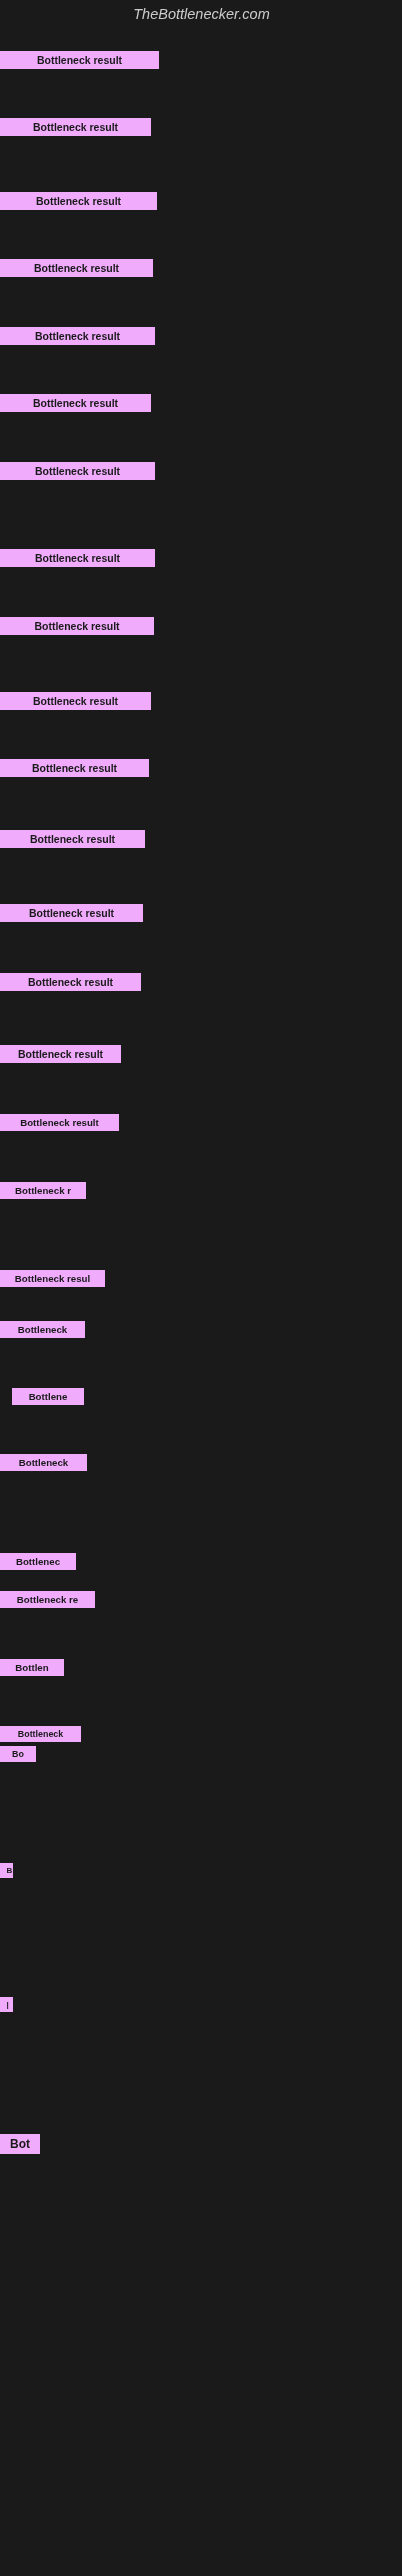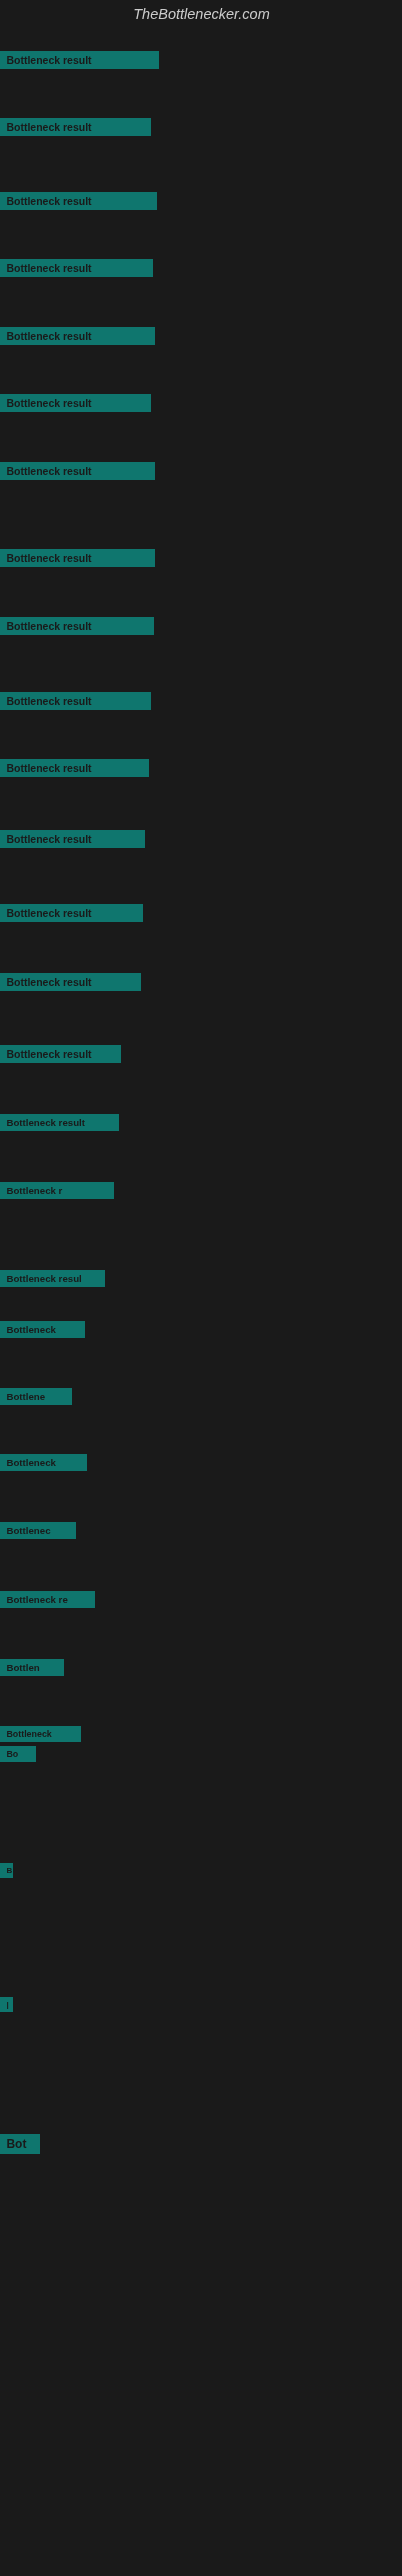--- a/index.html
+++ b/index.html
@@ -24,28 +24,29 @@
       font-weight: normal;
       font-style: italic;
     }
 
     .bottleneck-item {
       position: absolute;
       left: 0;
     }
 
     .bottleneck-label {
-      background-color: #0f766e;
+      background-color: #f0abfc;
       color: #1a1a1a;
       font-size: 10.5px;
       font-weight: bold;
       padding: 3.2px 6.4px;
       display: inline-block;
       white-space: nowrap;
       overflow: hidden;
+      text-align: center;
     }
   </style>
 </head>
 <body>
 
 <div class="site-title">TheBottlenecker.com</div>
 
 <div id="items-container" style="position:relative; width:403px; height:2560px;">
 <div class="bottleneck-item" style="top: 22px; left: 0px;"><span class="bottleneck-label" style="width: 159px; font-size: 10.5px;">Bottleneck result</span></div>
     <div class="bottleneck-item" style="top: 89px; left: 0px;"><span class="bottleneck-label" style="width: 151px; font-size: 10.5px;">Bottleneck result</span></div>
@@ -56,26 +57,26 @@
     <div class="bottleneck-item" style="top: 433px; left: 0px;"><span class="bottleneck-label" style="width: 155px; font-size: 10.5px;">Bottleneck result</span></div>
     <div class="bottleneck-item" style="top: 520px; left: 0px;"><span class="bottleneck-label" style="width: 155px; font-size: 10.5px;">Bottleneck result</span></div>
     <div class="bottleneck-item" style="top: 588px; left: 0px;"><span class="bottleneck-label" style="width: 154px; font-size: 10.5px;">Bottleneck result</span></div>
     <div class="bottleneck-item" style="top: 663px; left: 0px;"><span class="bottleneck-label" style="width: 151px; font-size: 10.5px;">Bottleneck result</span></div>
     <div class="bottleneck-item" style="top: 730px; left: 0px;"><span class="bottleneck-label" style="width: 149px; font-size: 10.5px;">Bottleneck result</span></div>
     <div class="bottleneck-item" style="top: 801px; left: 0px;"><span class="bottleneck-label" style="width: 145px; font-size: 10.5px;">Bottleneck result</span></div>
     <div class="bottleneck-item" style="top: 875px; left: 0px;"><span class="bottleneck-label" style="width: 143px; font-size: 10.5px;">Bottleneck result</span></div>
     <div class="bottleneck-item" style="top: 944px; left: 0px;"><span class="bottleneck-label" style="width: 141px; font-size: 10.5px;">Bottleneck result</span></div>
     <div class="bottleneck-item" style="top: 1016px; left: 0px;"><span class="bottleneck-label" style="width: 121px; font-size: 10.5px;">Bottleneck result</span></div>
     <div class="bottleneck-item" style="top: 1085px; left: 0px;"><span class="bottleneck-label" style="width: 119px; font-size: 9.7px;">Bottleneck result</span></div>
-    <div class="bottleneck-item" style="top: 1153px; left: 0px;"><span class="bottleneck-label" style="width: 114px; font-size: 9.7px;">Bottleneck r</span></div>
+    <div class="bottleneck-item" style="top: 1153px; left: 0px;"><span class="bottleneck-label" style="width: 86px; font-size: 9.7px;">Bottleneck r</span></div>
     <div class="bottleneck-item" style="top: 1222px; left: 0px;"><span class="bottleneck-label" style="width: 105px; font-size: 9.7px; margin-top: 19px;">Bottleneck resul</span></div>
     <div class="bottleneck-item" style="top: 1292px; left: 0px;"><span class="bottleneck-label" style="width: 85px; font-size: 9.7px;">Bottleneck</span></div>
-    <div class="bottleneck-item" style="top: 1359px; left: 0px;"><span class="bottleneck-label" style="width: 72px; font-size: 9.7px;">Bottlene</span></div>
+    <div class="bottleneck-item" style="top: 1359px; left: 12px;"><span class="bottleneck-label" style="width: 72px; font-size: 9.7px;">Bottlene</span></div>
     <div class="bottleneck-item" style="top: 1425px; left: 0px;"><span class="bottleneck-label" style="width: 87px; font-size: 9.7px;">Bottleneck</span></div>
-    <div class="bottleneck-item" style="top: 1493px; left: 0px;"><span class="bottleneck-label" style="width: 76px; font-size: 9.7px;">Bottlenec</span></div>
+    <div class="bottleneck-item" style="top: 1493px; left: 0px;"><span class="bottleneck-label" style="width: 76px; font-size: 9.7px; margin-top: 31px;">Bottlenec</span></div>
     <div class="bottleneck-item" style="top: 1562px; left: 0px;"><span class="bottleneck-label" style="width: 95px; font-size: 9.7px;">Bottleneck re</span></div>
     <div class="bottleneck-item" style="top: 1630px; left: 0px;"><span class="bottleneck-label" style="width: 64px; font-size: 9.7px;">Bottlen</span></div>
     <div class="bottleneck-item" style="top: 1697px; left: 0px;"><span class="bottleneck-label" style="width: 81px; font-size: 8.9px;">Bottleneck</span></div>
     <div class="bottleneck-item" style="top: 1717px; left: 0px;"><span class="bottleneck-label" style="width: 36px; font-size: 8.9px;">Bo</span></div>
     <div class="bottleneck-item" style="top: 1834px; left: 0px;"><span class="bottleneck-label" style="width: 9.7px; font-size: 8px;">B</span></div>
     <div class="bottleneck-item" style="top: 1968px; left: 0px;"><span class="bottleneck-label" style="width: 4.8px; font-size: 8px;">|</span></div>
     <div class="bottleneck-item" style="top: 2105px; left: 0px;"><span class="bottleneck-label" style="width: 40px; font-size: 12px;">Bot</span></div>
   </div>
 
 

